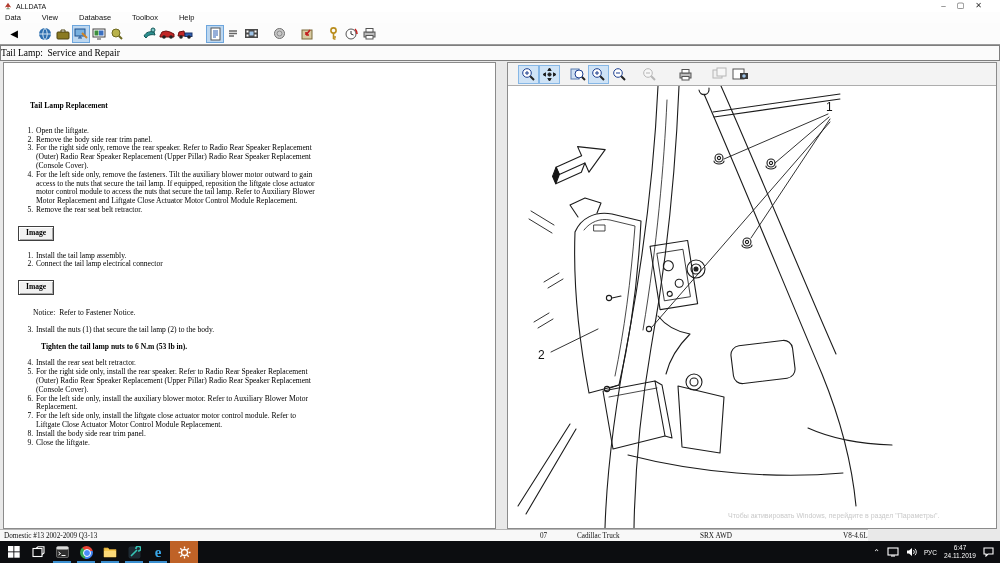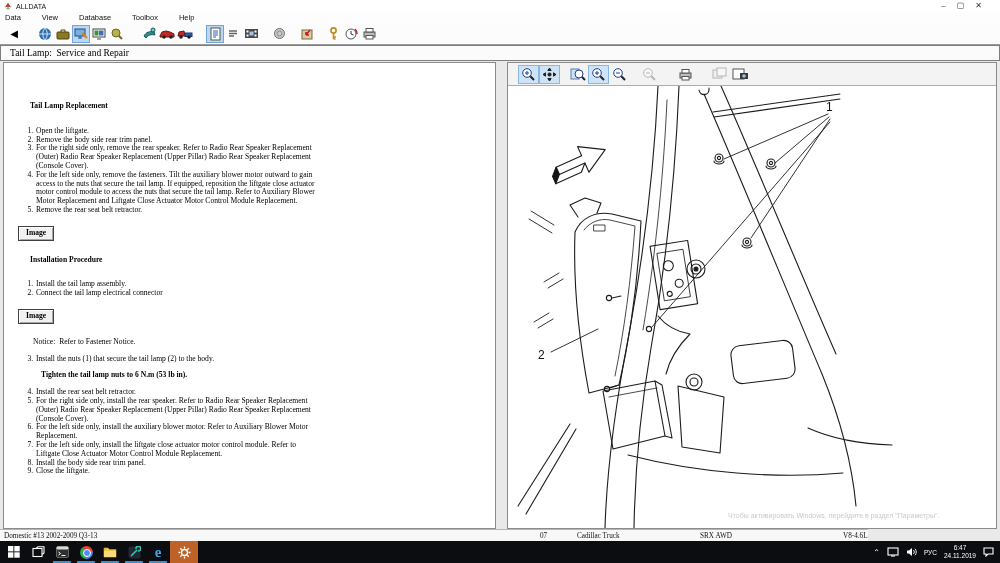--- a/index.html
+++ b/index.html
@@ -22,21 +22,21 @@
              border-bottom:1px solid #9a9a9a; display:flex; align-items:center; }
   .tbtn { width:18px; height:18px; display:flex; align-items:center; justify-content:center;
           border:1px solid transparent; }
   .tbtn.sel { background:#bcd7f0; border:1px solid #6ea6dd; }
   .tbtn svg { display:block; }
   .back { font-size:10px; color:#000; margin-left:6px; width:16px; text-align:center; }
 
   .pagetitle { position:absolute; left:0; top:45px; width:1000px; height:16px; background:#fbfbfb;
                border:1px solid #7e7e7e; display:flex; align-items:center;
                font-family:"Liberation Serif",serif; font-size:9.5px; color:#000;
-               padding-left:9px; white-space:pre; }
+               white-space:pre; }
 
   
   .left-panel { position:absolute; left:3px; top:62px; width:493px; height:467px; background:#fff;
                 border:1px solid #8b8b8b; overflow:hidden; }
   .right-panel { position:absolute; left:507px; top:62px; width:490px; height:467px; background:#fff;
                  border:1px solid #8b8b8b; overflow:hidden; }
 
   
   .doc { font-family:"Liberation Serif",serif; font-size:7.6px; line-height:1.16; color:#000;
          width:318px; padding:23px 0 0 10px; }
@@ -225,21 +225,20 @@
   <div class="doc">
     <h4>Tail Lamp Replacement</h4>
     <ol start="1">
       <li>Open the liftgate.</li>
       <li>Remove the body side rear trim panel.</li>
       <li>For the right side only, remove the rear speaker. Refer to Radio Rear Speaker Replacement (Outer) Radio Rear Speaker Replacement (Upper Pillar) Radio Rear Speaker Replacement (Console Cover).</li>
       <li>For the left side only, remove the fasteners. Tilt the auxiliary blower motor outward to gain access to the nuts that secure the tail lamp. If equipped, reposition the liftgate close actuator motor control module to access the nuts that secure the tail lamp. Refer to Auxiliary Blower Motor Replacement and Liftgate Close Actuator Motor Control Module Replacement.</li>
       <li>Remove the rear seat belt retractor.</li>
     </ol>
     <div class="img-btn">Image</div>
-    <h4 class="sp">Installation Procedure</h4>
     <ol start="1">
       <li>Install the tail lamp assembly.</li>
       <li>Connect the tail lamp electrical connector</li>
     </ol>
     <div class="img-btn">Image</div>
     <p class="notice"><b>Notice:</b><span style="white-space:pre">  Refer to Fastener Notice.</span></p>
     <ol start="3">
       <li>Install the nuts (1) that secure the tail lamp (2) to the body.</li>
     </ol>
     <p class="tighten">Tighten the tail lamp nuts to 6 N.m (53 lb in).</p>

